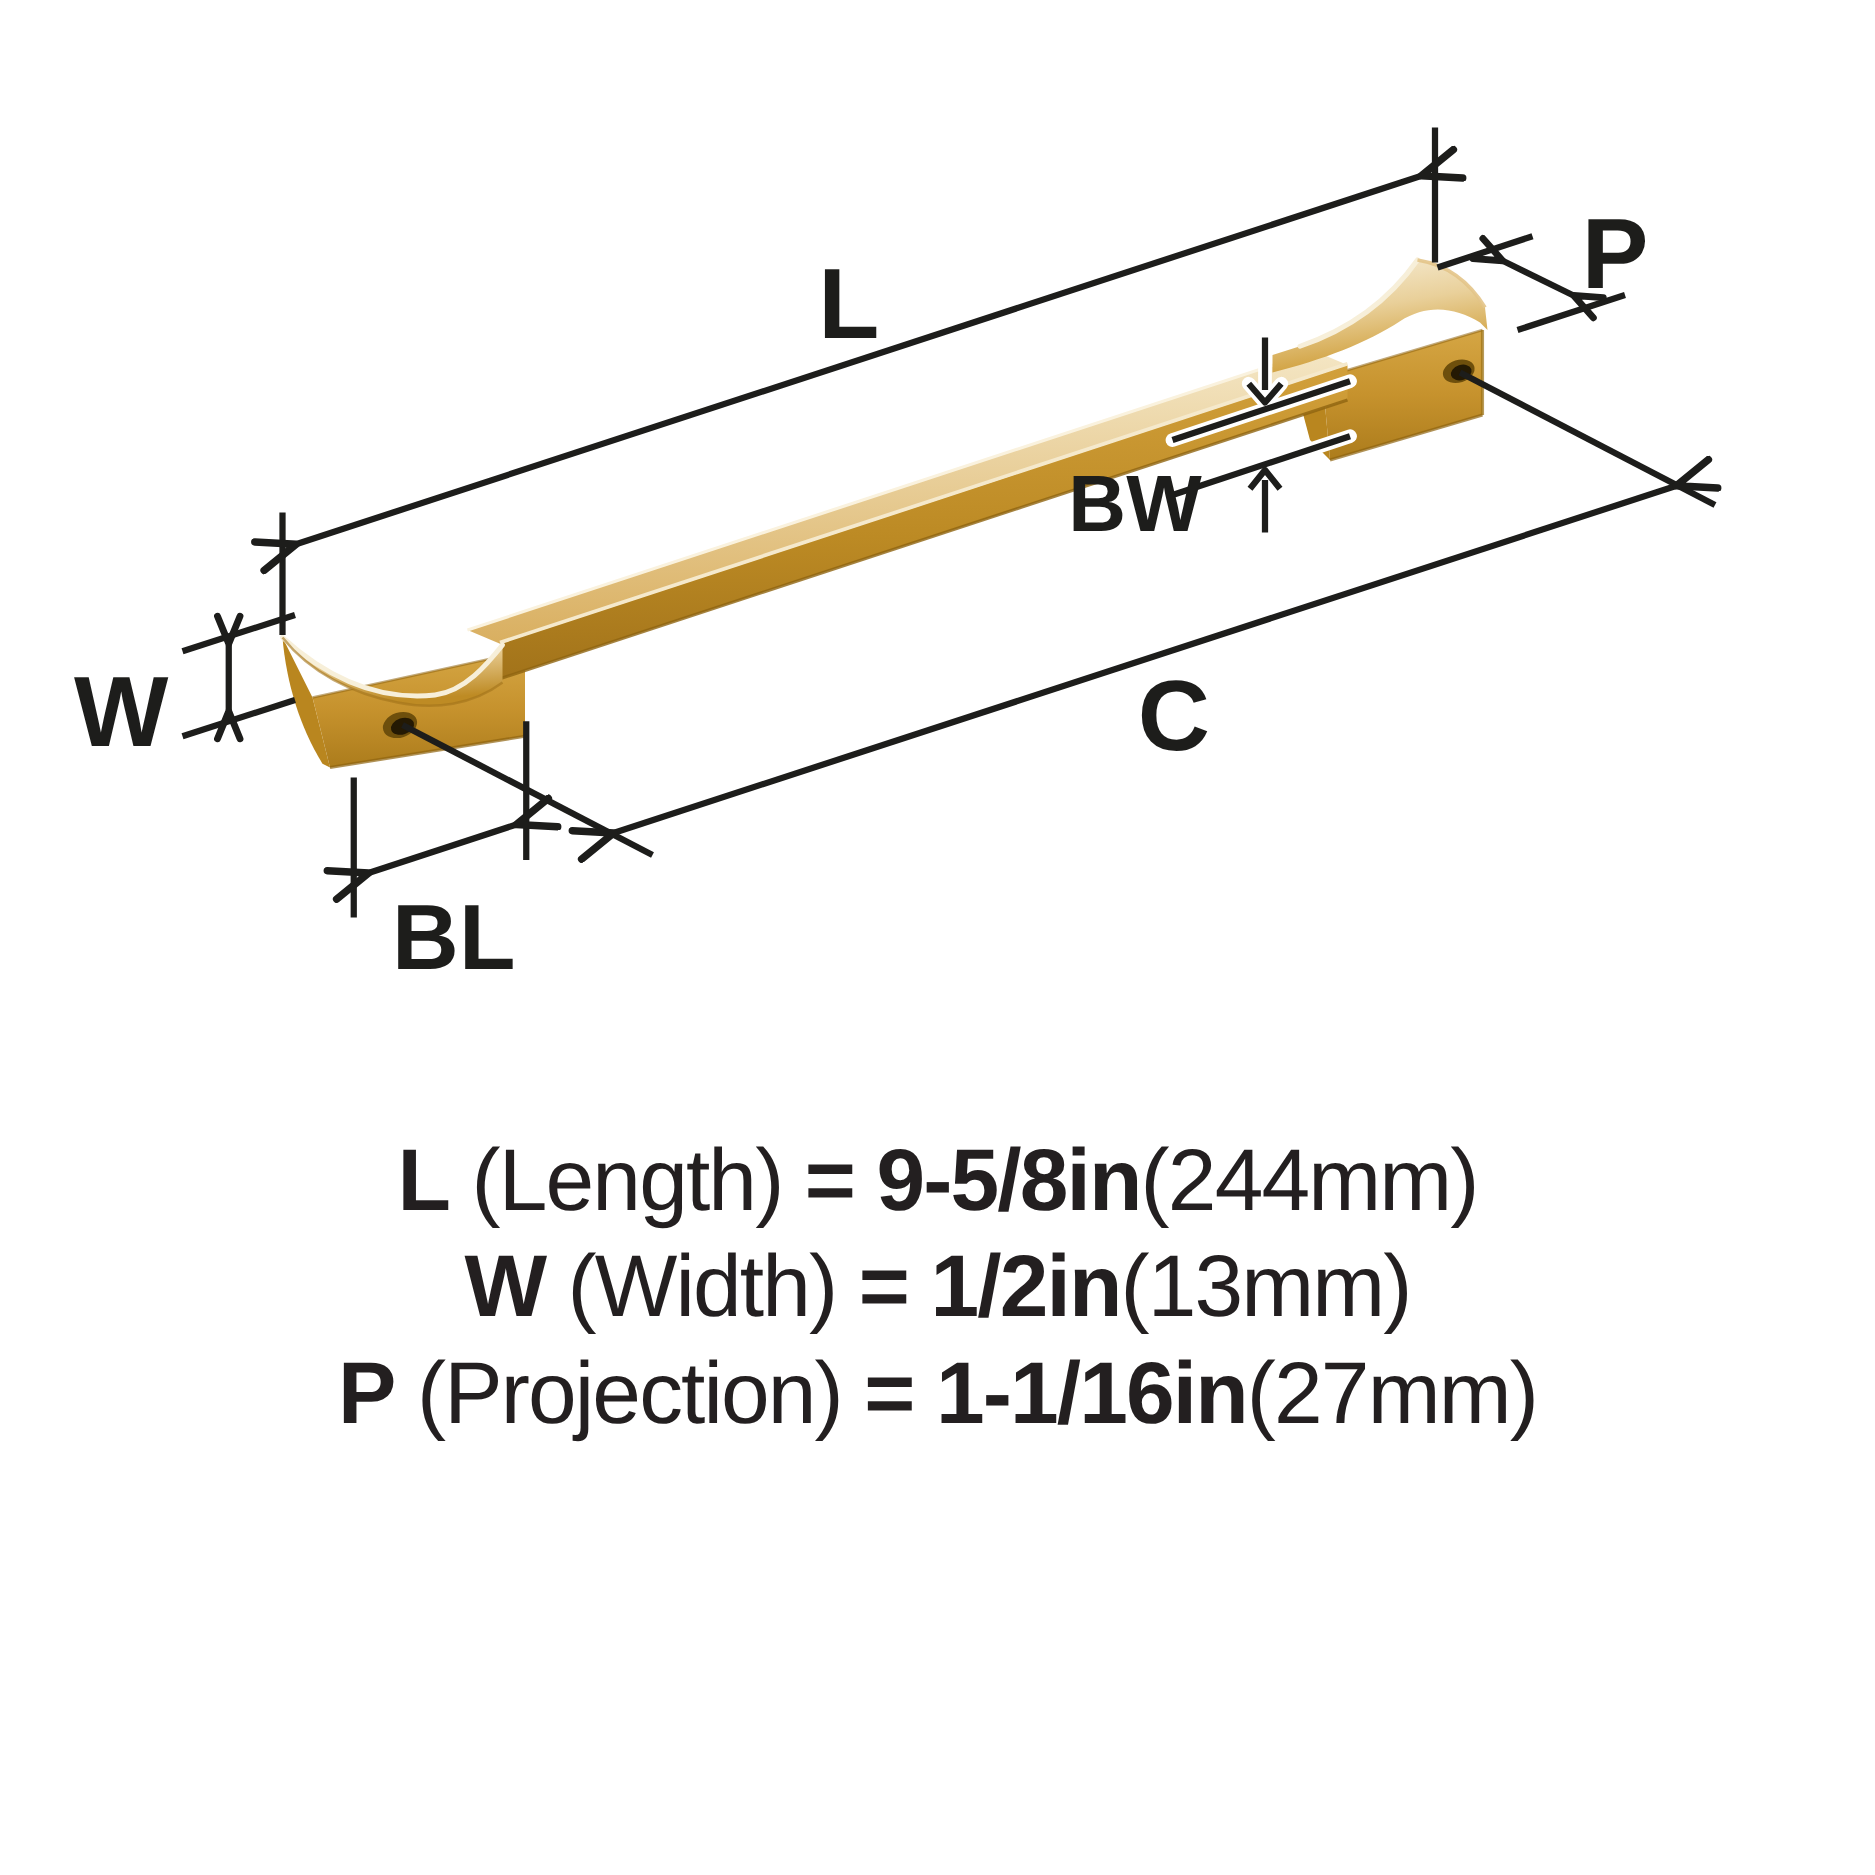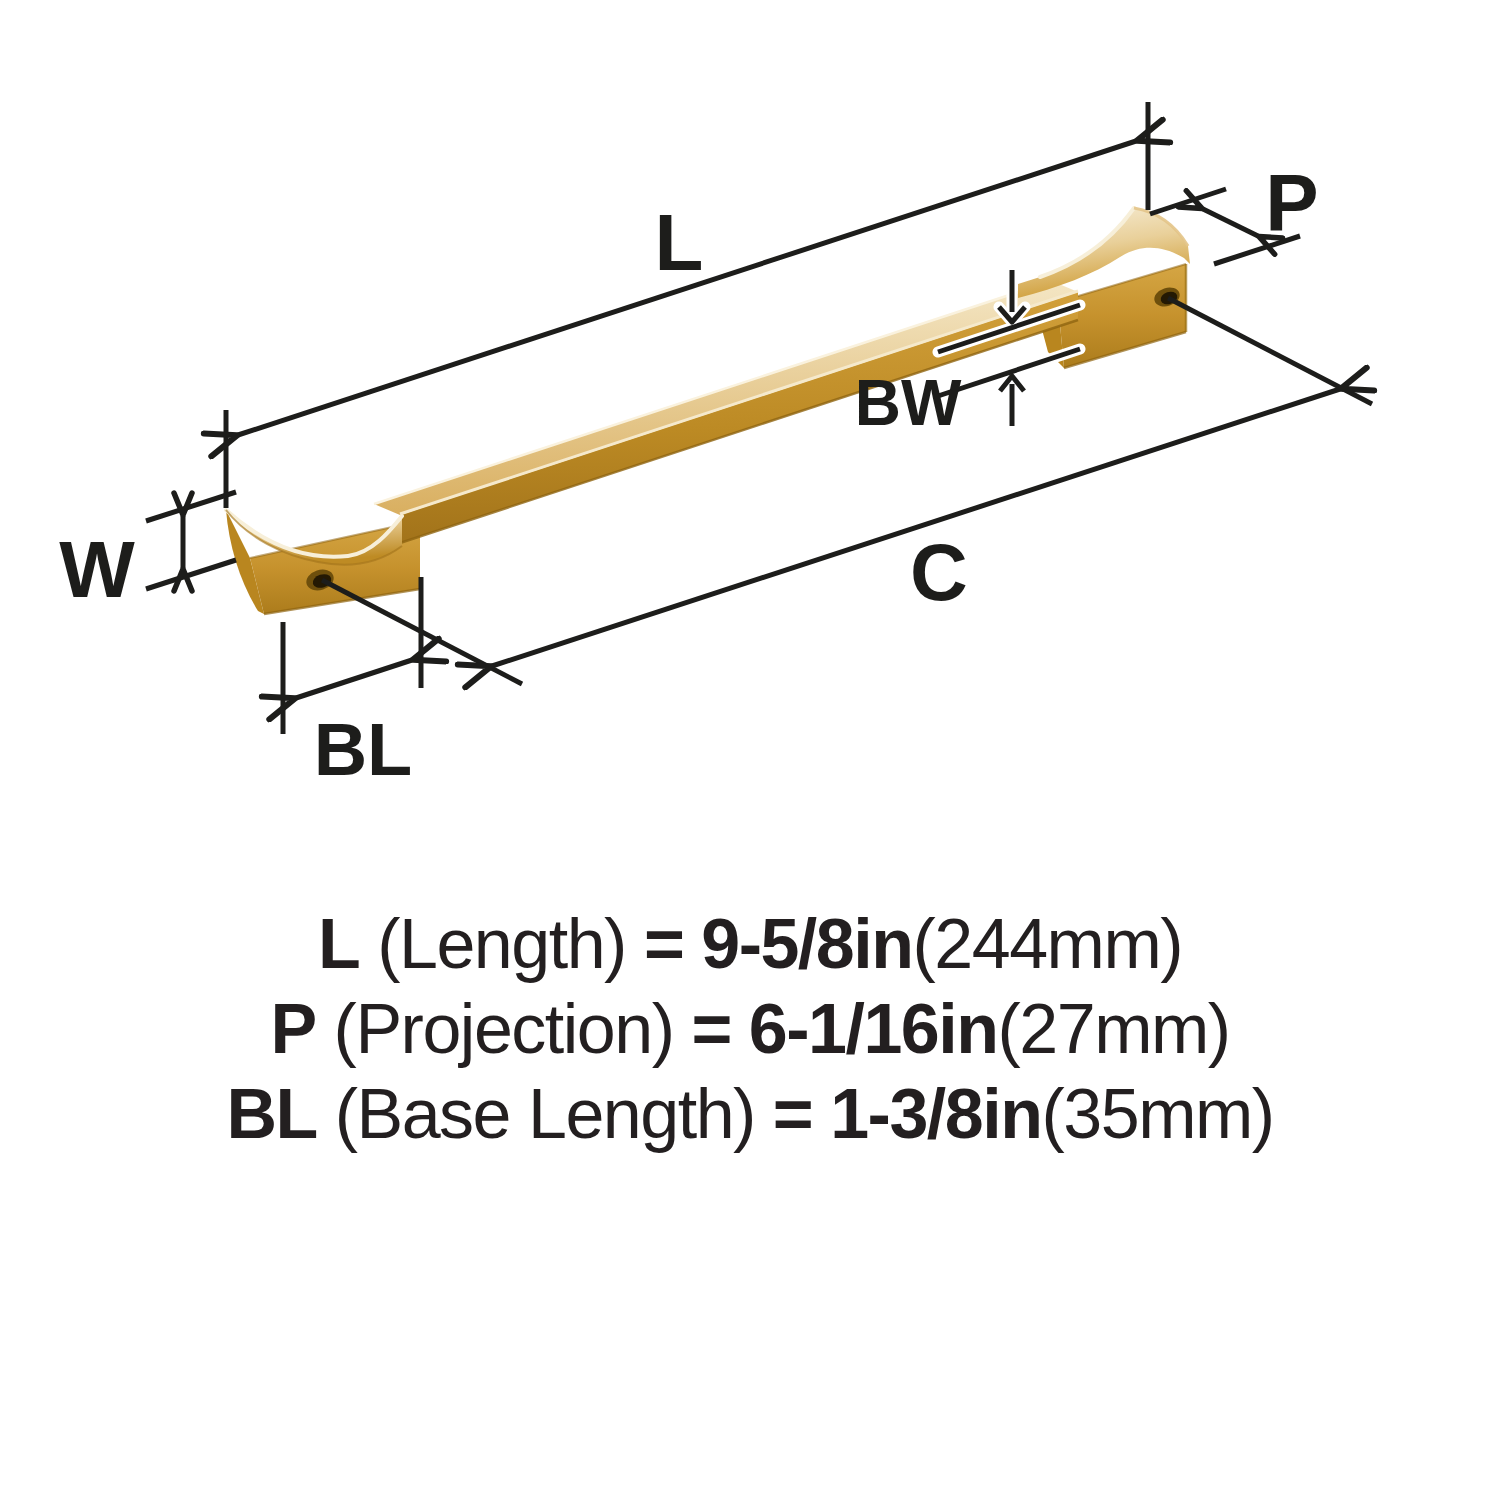--- a/index.html
+++ b/index.html
@@ -156,16 +156,16 @@
         <path d="M999,307 L1012,322 L1025,307"></path>
         <line x1="1012" y1="426" x2="1012" y2="384"></line>
         <path d="M1000,391 L1012,376 L1024,391"></path>
       </g>
     </g>
     <text x="908" y="425" font-size="64" text-anchor="middle">BW</text>
   </svg>
 
   <div class="spec-block">
     <div class="spec-line"><span class="b">L</span><span class="r"> (Length) </span><span class="b">= 9-5/8in</span><span class="r">(244mm)</span></div>
-    <div class="spec-line"><span class="b">P</span><span class="r"> (Projection) </span><span class="b">= 6-1/16in</span><span class="r">(27mm)</span></div>
-    <div class="spec-line"><span class="b">BL</span><span class="r"> (Base Length) </span><span class="b">= 1-3/8in</span><span class="r">(35mm)</span></div>
+    <div class="spec-line"><span class="b">W</span><span class="r"> (Width) </span><span class="b">= 1/2in</span><span class="r">(13mm)</span></div>
+    <div class="spec-line"><span class="b">P</span><span class="r"> (Projection) </span><span class="b">= 1-1/16in</span><span class="r">(27mm)</span></div>
   </div>
 </div>
 
 </body></html>

